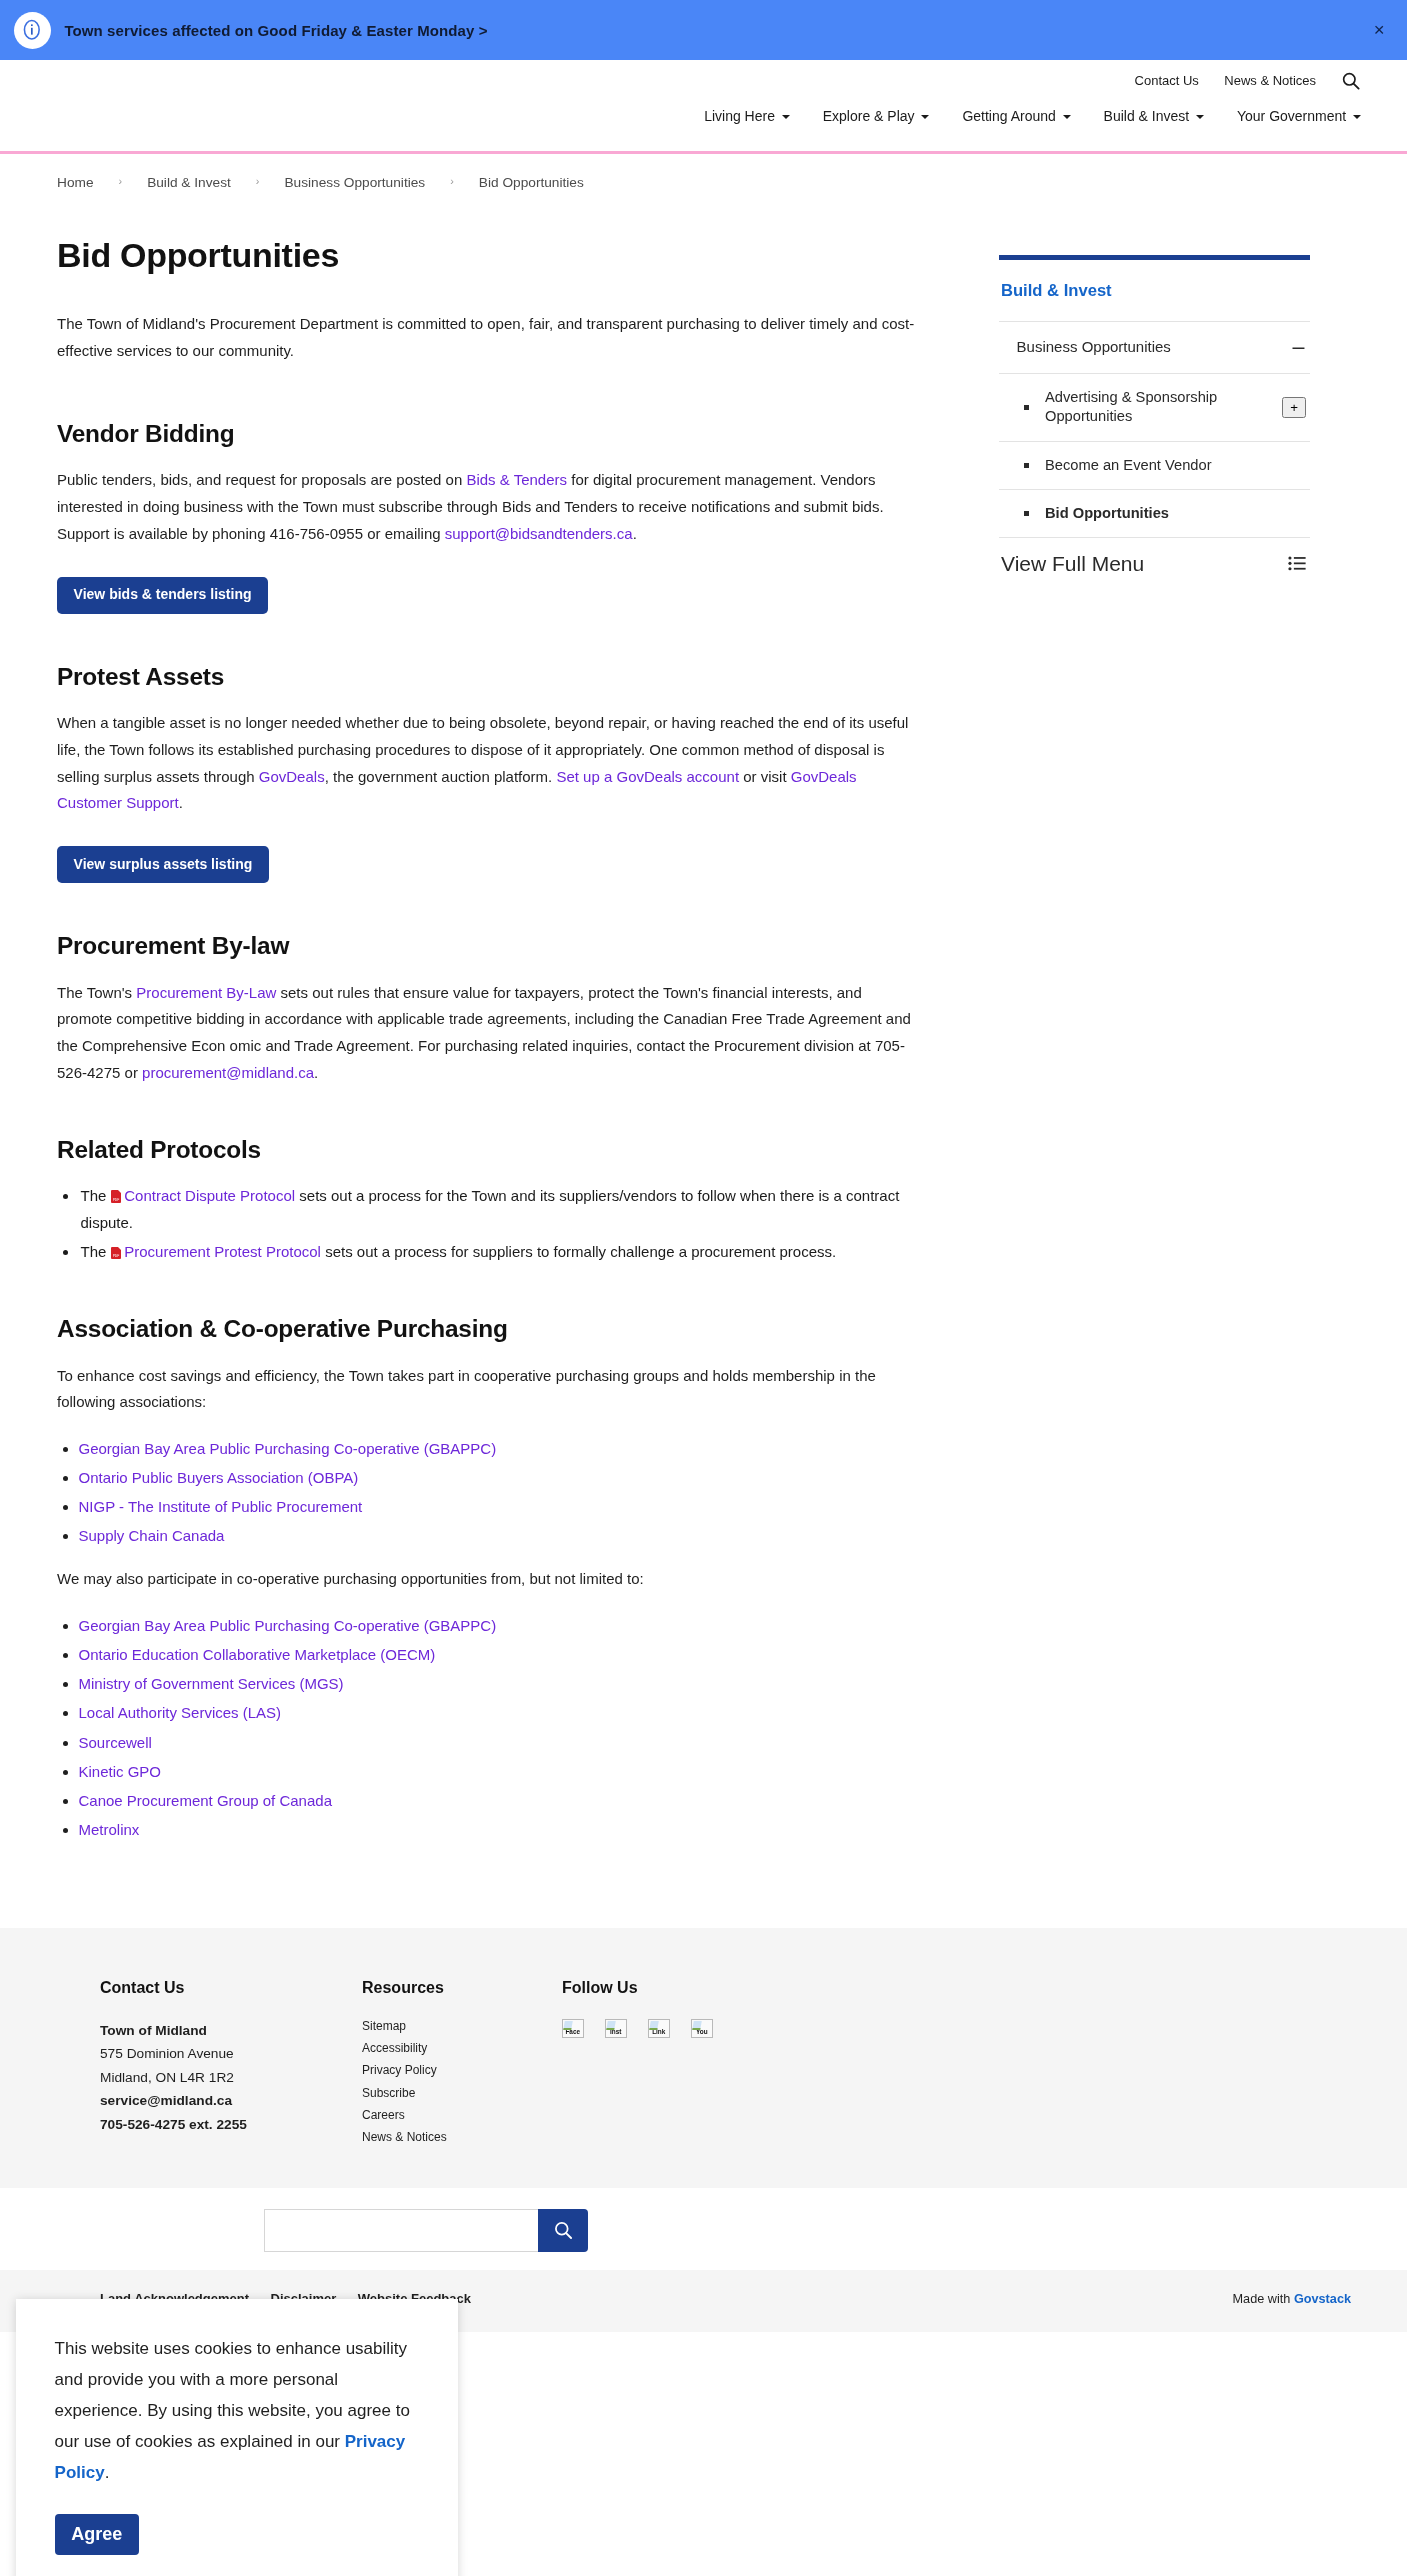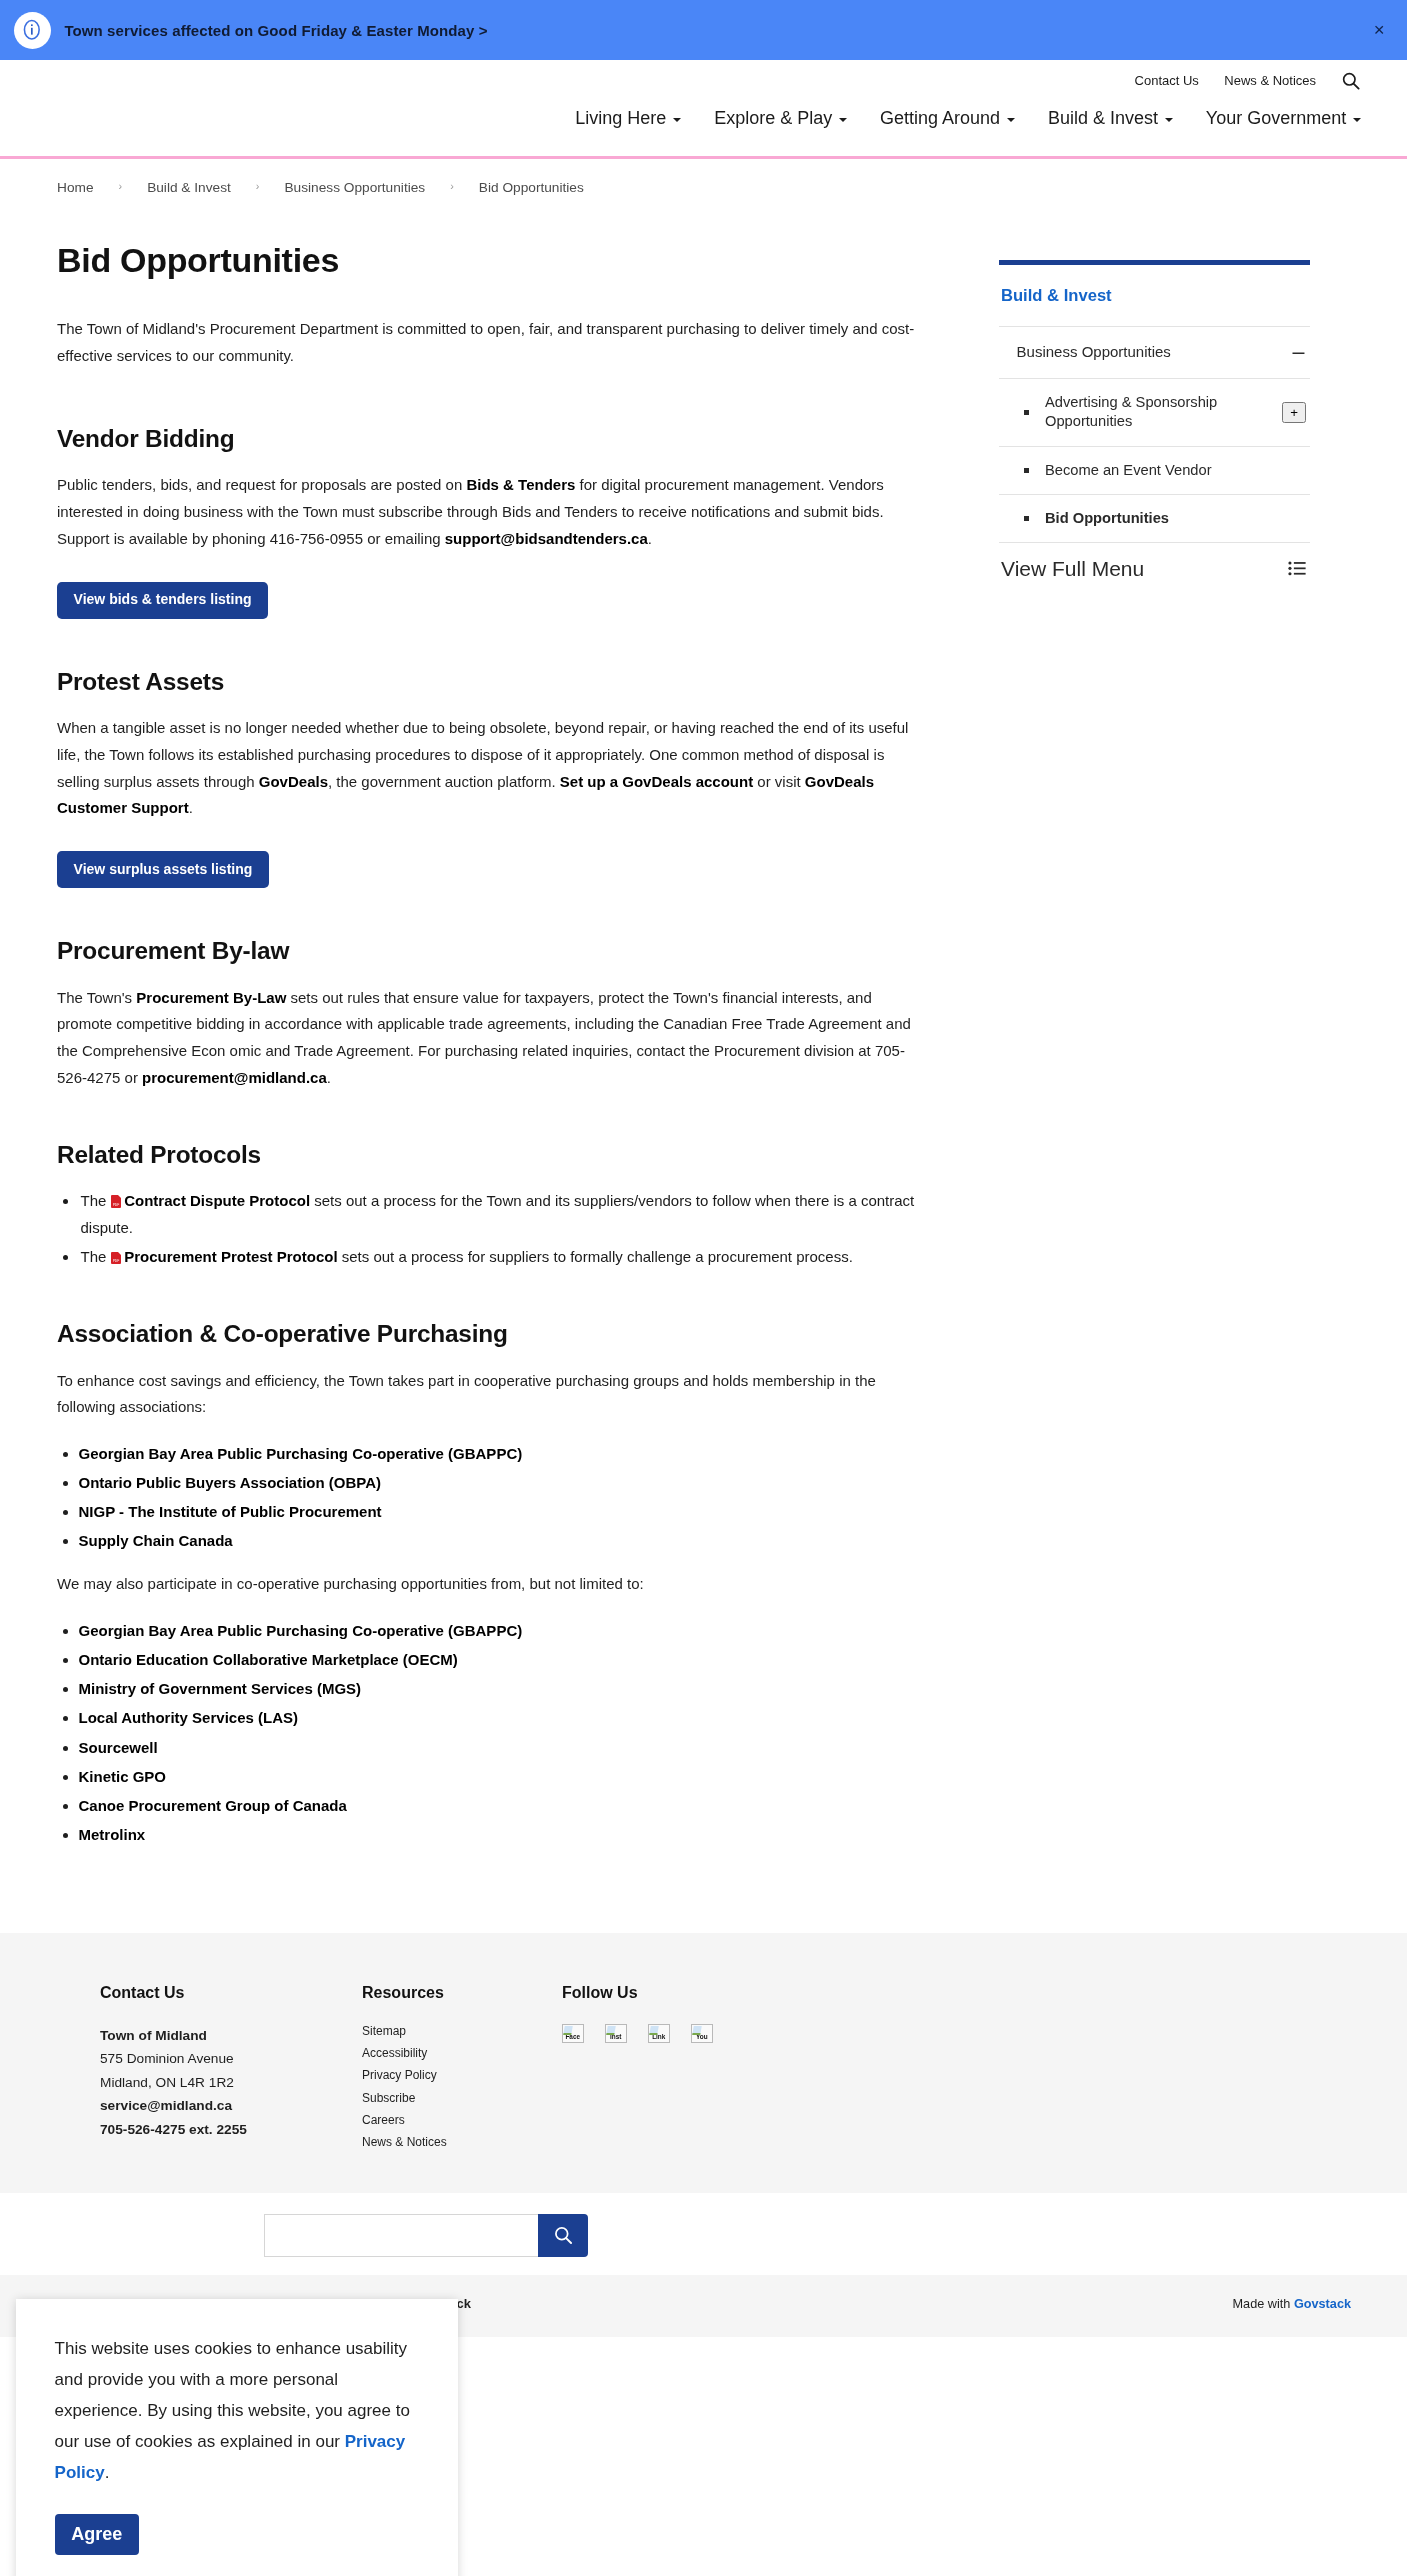--- a/index.html
+++ b/index.html
@@ -66,21 +66,21 @@
     display: flex; align-items: center;
   }
   .main-nav {
     display: flex;
     justify-content: flex-end;
     align-items: center;
     gap: 33px;
     padding: 15.6px 47px 27px 0;
   }
   .nav-item {
-    font-size: 18px;
+    font-size: 14px;
     color: #1b1b1b;
     text-decoration: none;
     display: inline-flex;
     align-items: center;
     gap: 6.8px;
     cursor: pointer;
   }
   .caret {
     width: 0; height: 0;
     border-left: 4.4px solid transparent;
@@ -131,22 +131,22 @@
   }
   h2.section-title {
     font-size: 24.4px;
     font-weight: 800;
     margin: 49px 0 19.6px 0;
     letter-spacing: -0.2px;
     color: #121212;
   }
   h2.section-title.first { margin-top: 55px; }
   a.inline-link {
-    color: #000000;
-    font-weight: 700;
+    color: #6d28d9;
+    font-weight: 400;
     text-decoration: none;
     cursor: pointer;
   }
   .btn-primary {
     display: inline-block;
     background: #1b3f91;
     color: #ffffff;
     font-size: 14px;
     font-weight: 600;
     padding: 10.8px 16.6px;

